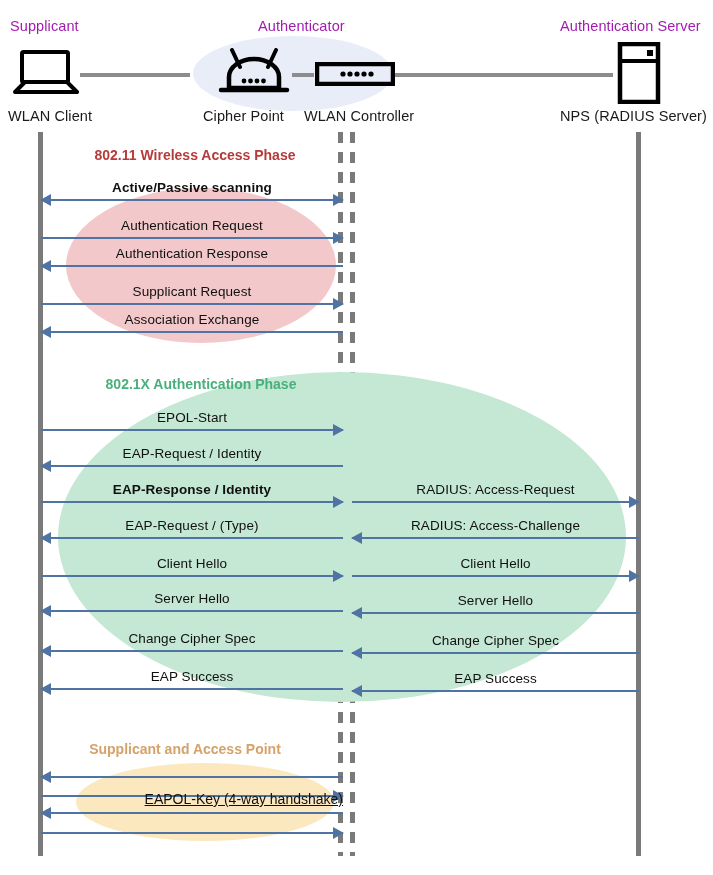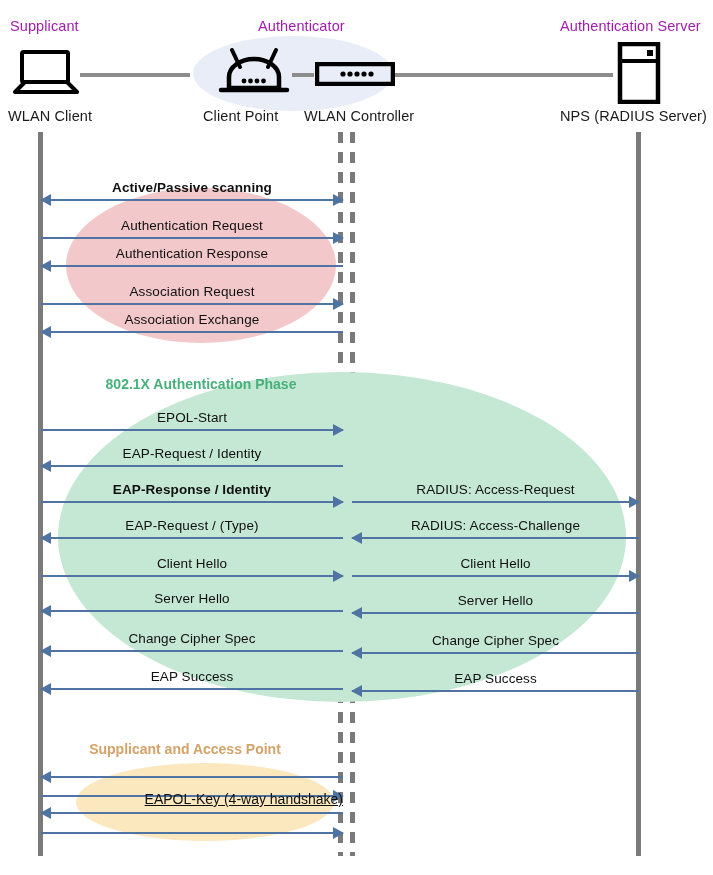--- a/index.html
+++ b/index.html
@@ -150,52 +150,53 @@
 
   <div class="icon-box" style="left:617px;top:42px;">
     <svg width="44" height="62" viewBox="0 0 44 62">
       <rect x="3" y="2" width="38" height="58" fill="none" stroke="#000" stroke-width="4.5"></rect>
       <line x1="3" y1="19" x2="41" y2="19" stroke="#000" stroke-width="4"></line>
       <rect x="30" y="8" width="6" height="6" fill="#000"></rect>
     </svg>
   </div>
 
   <div class="node-label" style="left:8px;top:108px;">WLAN Client</div>
-  <div class="node-label" style="left:203px;top:108px;">Client Point</div>
+  <div class="node-label" style="left:203px;top:108px;">Cipher Point</div>
   <div class="node-label" style="left:304px;top:108px;">WLAN Controller</div>
   <div class="node-label" style="left:560px;top:108px;">NPS (RADIUS Server)</div>
 
   <div class="lifeline-solid" style="left:38px;top:132px;height:724px;"></div>
   <div class="lifeline-dashed" style="left:338px;top:132px;height:724px;"></div>
   <div class="lifeline-dashed" style="left:350px;top:132px;height:724px;"></div>
   <div class="lifeline-solid" style="left:636px;top:132px;height:724px;"></div>
 
   <div class="phase-blob blob-80211" style="left:66px;top:188px;width:270px;height:155px;"></div>
 
+  <div class="phase-caption" style="left:80px;top:146px;width:230px;color:#b53a3a;">802.11 Wireless Access Phase</div>
 
   <div class="msg" style="left:41px;top:199px;width:302px;font-weight:bold;">
     <div class="msg-line"></div>
     <div class="msg-head left"></div>
     <div class="msg-head right"></div>
     <div class="msg-label">Active/Passive scanning</div>
   </div>
   <div class="msg" style="left:41px;top:237px;width:302px;">
     <div class="msg-line"></div>
     <div class="msg-head right"></div>
     <div class="msg-label">Authentication Request</div>
   </div>
   <div class="msg" style="left:41px;top:265px;width:302px;">
     <div class="msg-line"></div>
     <div class="msg-head left"></div>
     <div class="msg-label">Authentication Response</div>
   </div>
   <div class="msg" style="left:41px;top:303px;width:302px;">
     <div class="msg-line"></div>
     <div class="msg-head right"></div>
-    <div class="msg-label">Association Request</div>
+    <div class="msg-label">Supplicant Request</div>
   </div>
   <div class="msg" style="left:41px;top:331px;width:302px;">
     <div class="msg-line"></div>
     <div class="msg-head left"></div>
     <div class="msg-label">Association Exchange</div>
   </div>
 
   <div class="phase-blob blob-8021x" style="left:58px;top:372px;width:568px;height:330px;"></div>
 
   <div class="phase-caption" style="left:96px;top:375px;width:210px;color:#49b07c;">802.1X Authentication Phase</div>

